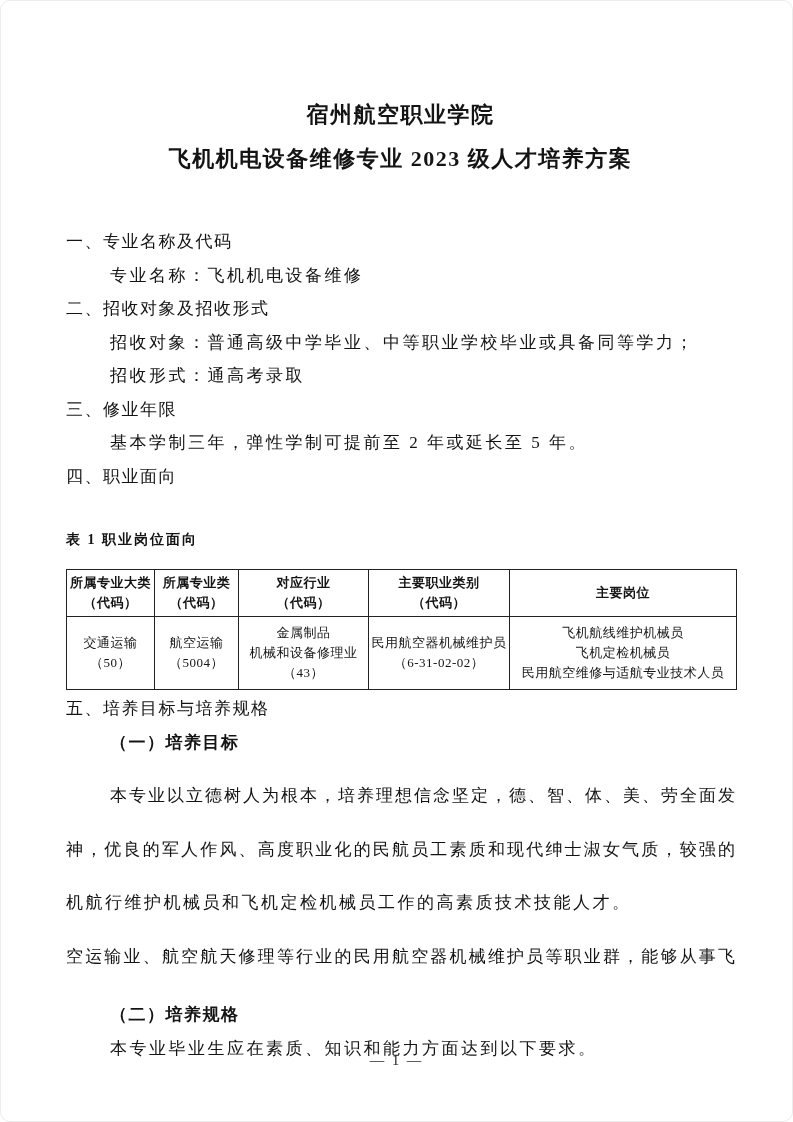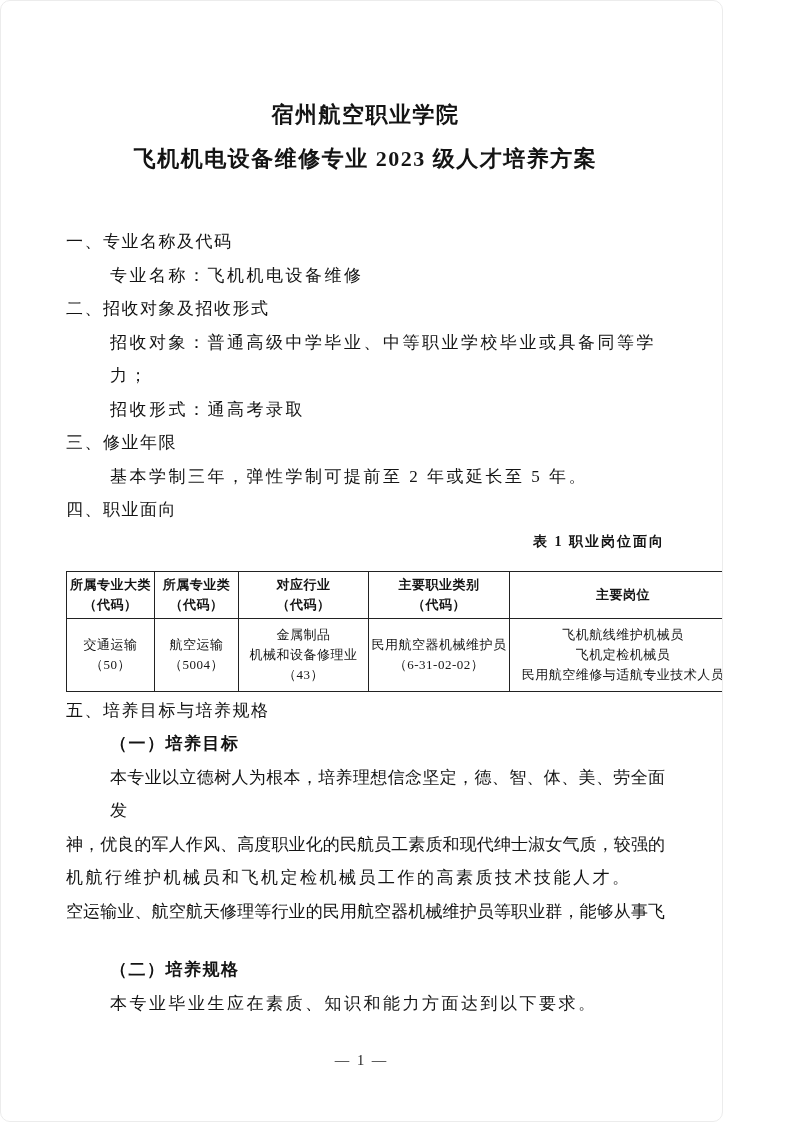--- a/index.html
+++ b/index.html
@@ -1,36 +1,36 @@
 <!DOCTYPE html>
 <html><head>
 <meta charset="utf-8">
 <style>
   html,body{margin:0;padding:0;background:#ffffff;}
   .page{
-    width:723px;height:1122px;box-sizing:border-box;position:relative;
+    width:793px;height:1122px;box-sizing:border-box;position:relative;
     background:#ffffff;border:1px solid #ececec;border-radius:10px;
     font-family:"Liberation Serif","DejaVu Serif",serif;color:#141414;
     padding:92px 57px 0 65px;overflow:hidden;
   }
   .title-line{text-align:center;font-weight:bold;font-size:22px;line-height:44px;letter-spacing:1.5px;}
   .content{margin-top:44px;}
   .line{font-size:17px;line-height:33.5px;letter-spacing:2.5px;}
   .heading{font-weight:normal;letter-spacing:1.5px;}
   .indent{padding-left:44px;}
   .sub-heading{font-weight:bold;padding-left:44px;letter-spacing:1.5px;}
-  .caption{text-align:right;font-size:14px;font-weight:bold;line-height:30px;letter-spacing:2px;}
+  .caption{text-align:left;font-size:14px;font-weight:bold;line-height:30px;letter-spacing:2px;margin-top:32px;}
   table.jobs{width:670px;table-layout:fixed;border-collapse:collapse;margin-top:14px;}
   table.jobs th,table.jobs td{
     border:1.5px solid #222;font-size:13px;line-height:20px;text-align:center;
     vertical-align:middle;padding:2px 1px;white-space:pre-line;letter-spacing:0.5px;
   }
   table.jobs th{font-weight:bold;height:42px;}
   table.jobs td{height:68px;font-weight:normal;}
-  .para-line{font-size:17px;line-height:33.5px;text-align:justify;text-align-last:justify;}
+  .para-line{font-size:17px;line-height:33.5px;text-align:justify;text-align-last:justify;margin-top:20px;}
   .para-line.first{padding-left:44px;}
   .para-line.last{text-align-last:left;letter-spacing:2.5px;}
   .s5-heading{margin-top:2px;}
   .sub2{margin-top:25px;}
   .page-number{
     position:absolute;left:0;right:0;bottom:52px;text-align:center;
     font-size:14.5px;color:#222;letter-spacing:2px;
   }
 </style>
 </head>

